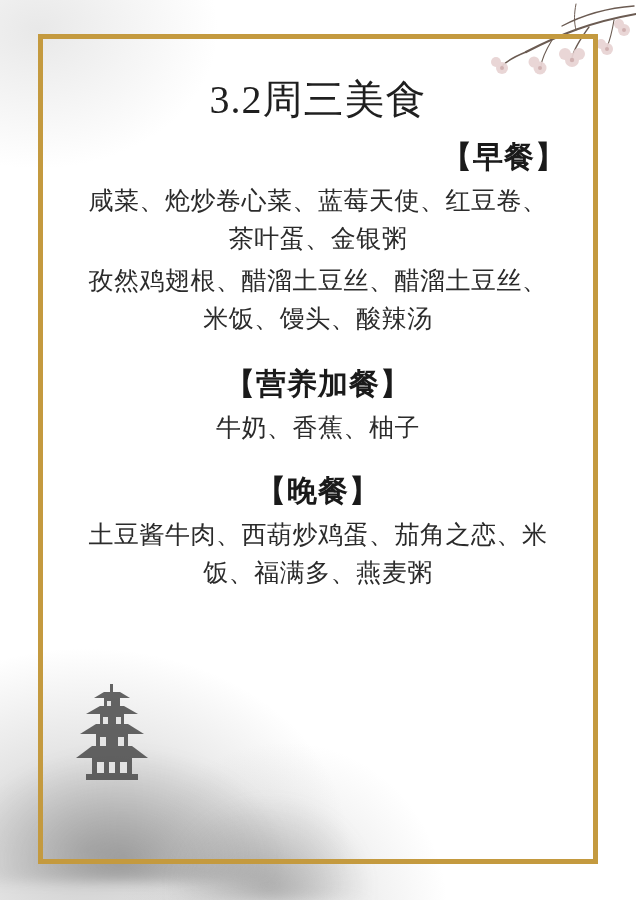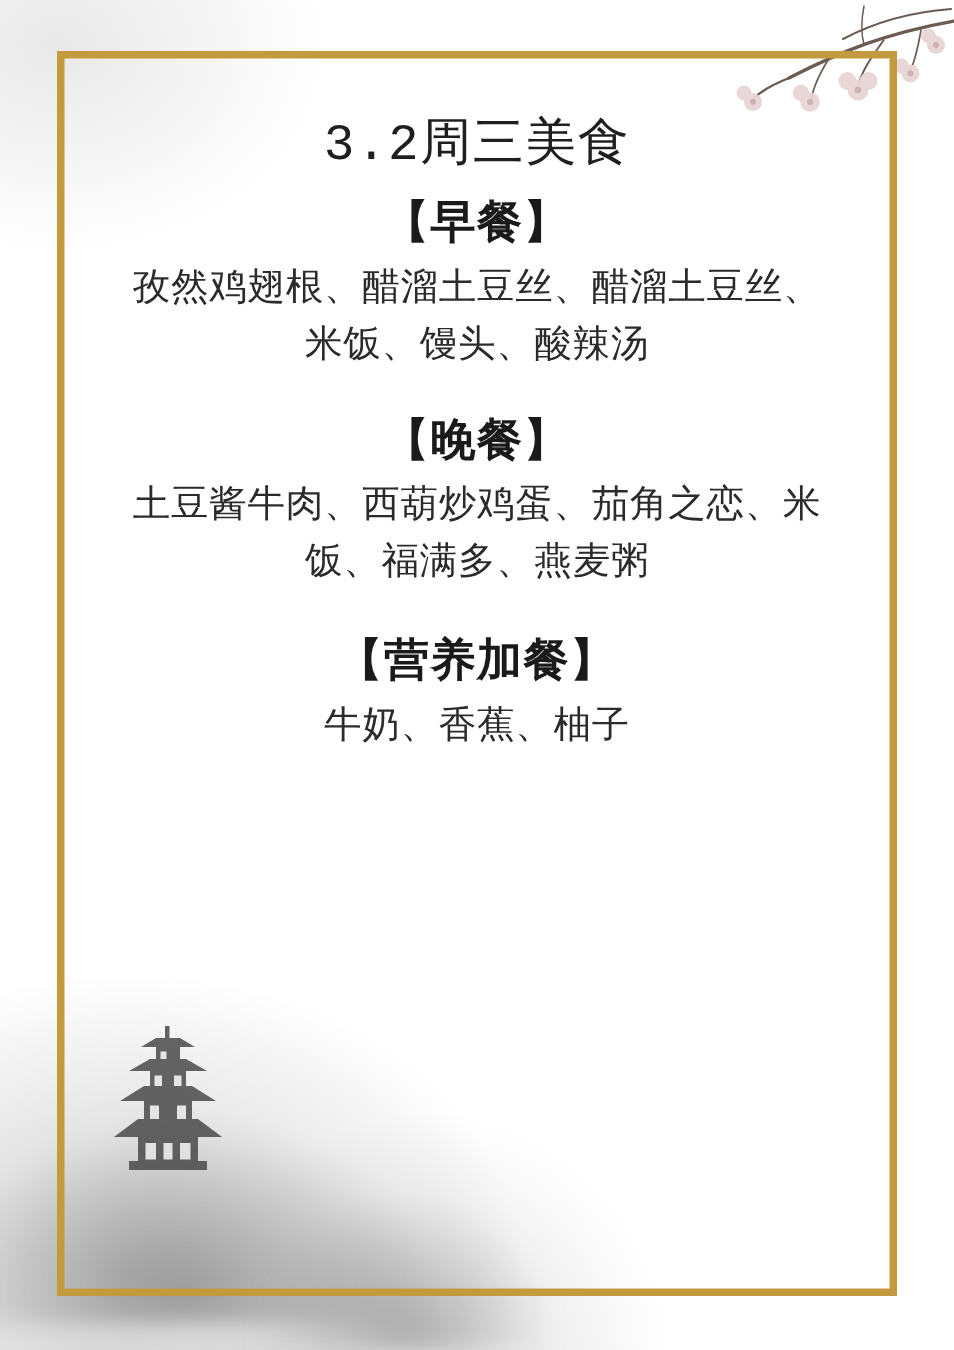--- a/index.html
+++ b/index.html
@@ -104,39 +104,38 @@
     right: 48px;
     top: 44px;
     bottom: 46px;
     box-sizing: border-box;
     padding: 14px 22px 0 22px;
     text-align: center;
     color: #262626;
   }
 
   .doc-title {
-    font-size: 34px;
+    font-size: 40px;
     letter-spacing: 1px;
     margin: 14px 0 4px 0;
     font-weight: 400;
     color: #1f1f1f;
-    font-family: Liberation Mono, monospace;
   }
 
   .section {
     margin: 0;
   }
   .section-title {
     font-size: 30px;
     font-weight: 700;
     margin: 10px 0 4px 0;
     color: #1a1a1a;
     letter-spacing: 1px;
   }
-  .section-title.t-breakfast { margin-top: 10px; }
+  .section-title.t-breakfast { margin-top: 10px; text-align: right; }
   .section-title.t-lunch { margin-top: 22px; }
   .section-title.t-dinner { margin-top: 24px; }
   .section-title.t-extra { margin-top: 26px; }
 
   .section-body {
     font-size: 25px;
     line-height: 1.52;
     margin: 4px 14px 0 14px;
     color: #2b2b2b;
     letter-spacing: 0.5px;
@@ -215,29 +214,30 @@
 </div>
 
 <div class="frame"></div>
 
 <div class="content">
 
   <h1 class="doc-title">3.2周三美食</h1>
 
   <div class="section">
     <div class="section-title t-breakfast">【早餐】</div>
+    <div class="section-body">咸菜、炝炒卷心菜、蓝莓天使、红豆卷、茶叶蛋、金银粥</div>
   </div>
 
   <div class="section">
     <div class="section-body">孜然鸡翅根、醋溜土豆丝、醋溜土豆丝、米饭、馒头、酸辣汤</div>
+  </div>
+
+  <div class="section">
+    <div class="section-title t-extra">【营养加餐】</div>
+    <div class="section-body narrow">牛奶、香蕉、柚子</div>
   </div>
 
   <div class="section">
     <div class="section-title t-dinner">【晚餐】</div>
     <div class="section-body">土豆酱牛肉、西葫炒鸡蛋、茄角之恋、米饭、福满多、燕麦粥</div>
   </div>
 
-  <div class="section">
-    <div class="section-title t-extra">【营养加餐】</div>
-    <div class="section-body narrow">牛奶、香蕉、柚子</div>
-  </div>
-
 </div>
 
 </body></html>

